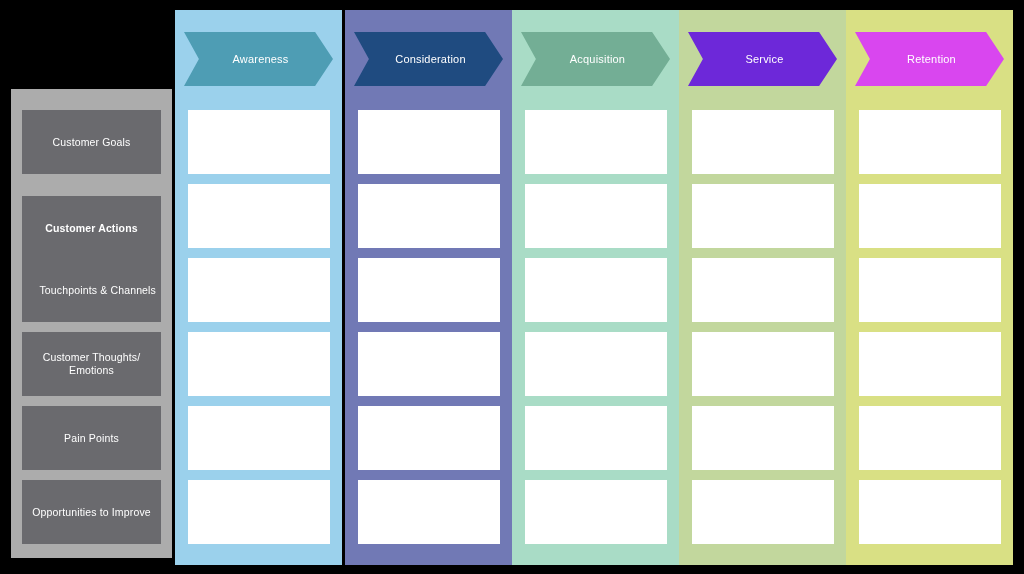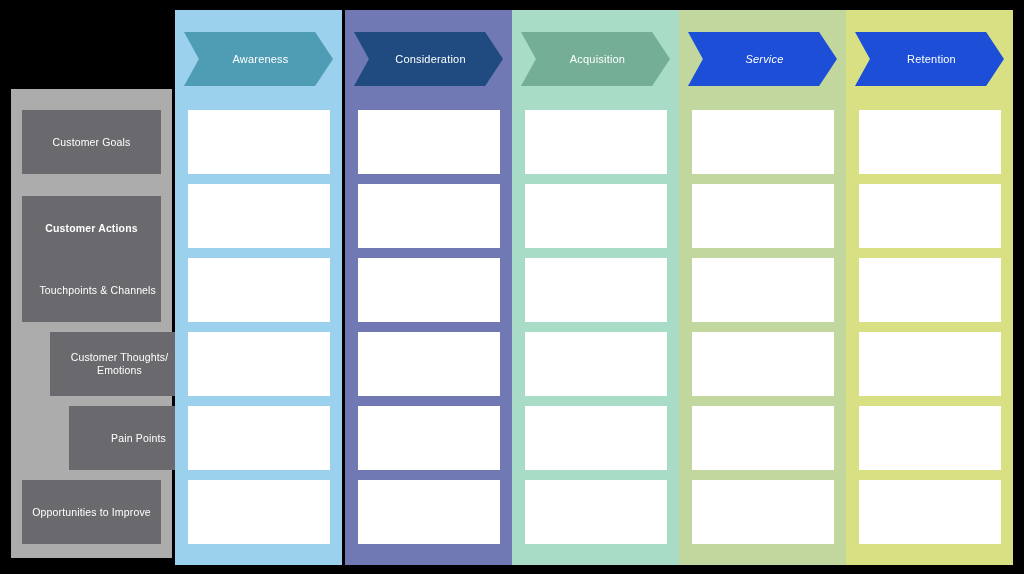--- a/index.html
+++ b/index.html
@@ -63,23 +63,23 @@
 </style>
 </head>
 <body>
 
 <div id="board">
 
   <div id="sidebar">
       <div class="row-label" style="top: 21px;"><span>Customer Goals</span></div>
       <div class="row-label" style="top: 107px; font-weight: bold;"><span>Customer Actions</span></div>
       <div class="row-label" style="top: 169px; justify-content: flex-end;"><span>Touchpoints &amp; Channels</span></div>
-      <div class="row-label" style="top: 243px; margin-left: 28px;"><span>Customer Thoughts/
+      <div class="row-label" style="top: 243px;"><span>Customer Thoughts/
 Emotions</span></div>
-      <div class="row-label" style="top: 317px; margin-left: 47px;"><span>Pain Points</span></div>
+      <div class="row-label" style="top: 317px;"><span>Pain Points</span></div>
       <div class="row-label" style="top: 391px;"><span>Opportunities to Improve</span></div>
     </div>
 
 <div class="stage" style="left: 175px; width: 167px;">
       <div class="stage-band" style="background: rgb(155, 209, 236);"></div>
       <div class="chevron" style="background: rgb(78, 157, 180);">
         <span class="chevron-label">Awareness</span>
       </div>
       <div class="cell" style="top: 100px;"></div>
       <div class="cell" style="top: 174px;"></div>
@@ -107,33 +107,33 @@
       </div>
       <div class="cell" style="top: 100px;"></div>
       <div class="cell" style="top: 174px;"></div>
       <div class="cell" style="top: 248px;"></div>
       <div class="cell" style="top: 322px;"></div>
       <div class="cell" style="top: 396px;"></div>
       <div class="cell" style="top: 470px;"></div>
     </div>
     <div class="stage" style="left: 679px; width: 167px;">
       <div class="stage-band" style="background: rgb(194, 215, 157);"></div>
-      <div class="chevron" style="background: #1d4ed8; font-style: italic;">
+      <div class="chevron" style="background: #6d28d9;">
         <span class="chevron-label">Service</span>
       </div>
       <div class="cell" style="top: 100px;"></div>
       <div class="cell" style="top: 174px;"></div>
       <div class="cell" style="top: 248px;"></div>
       <div class="cell" style="top: 322px;"></div>
       <div class="cell" style="top: 396px;"></div>
       <div class="cell" style="top: 470px;"></div>
     </div>
     <div class="stage" style="left: 846px; width: 167px;">
       <div class="stage-band" style="background: rgb(217, 224, 132);"></div>
-      <div class="chevron" style="background: #1d4ed8;">
+      <div class="chevron" style="background: #d946ef;">
         <span class="chevron-label">Retention</span>
       </div>
       <div class="cell" style="top: 100px;"></div>
       <div class="cell" style="top: 174px;"></div>
       <div class="cell" style="top: 248px;"></div>
       <div class="cell" style="top: 322px;"></div>
       <div class="cell" style="top: 396px;"></div>
       <div class="cell" style="top: 470px;"></div>
     </div>
   </div>

